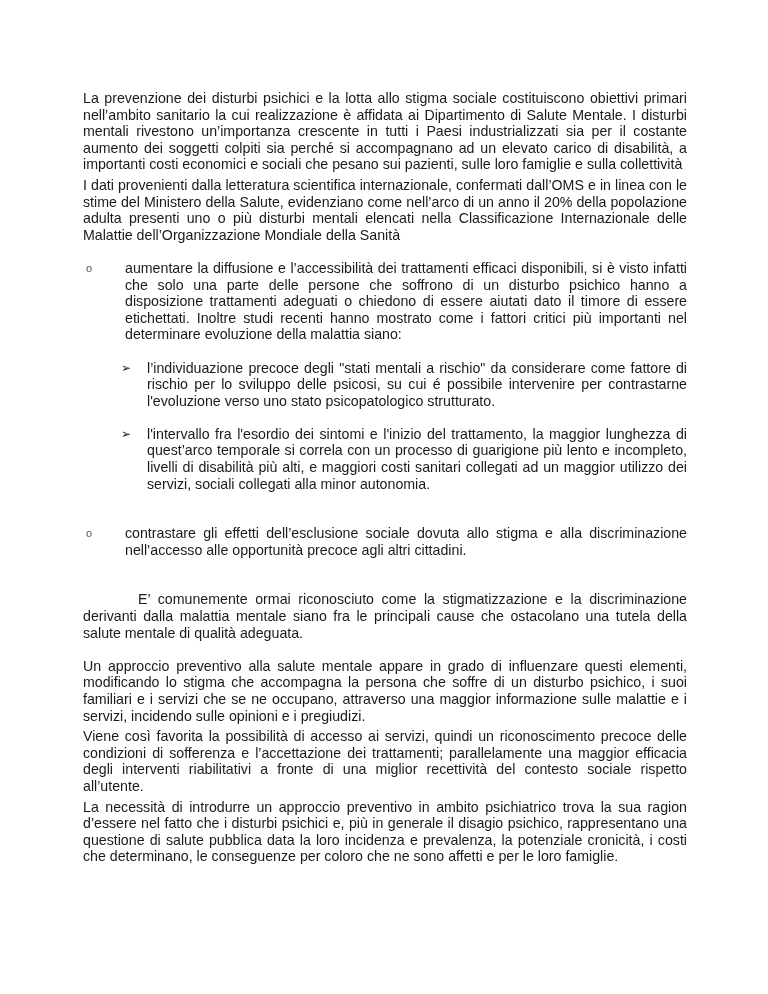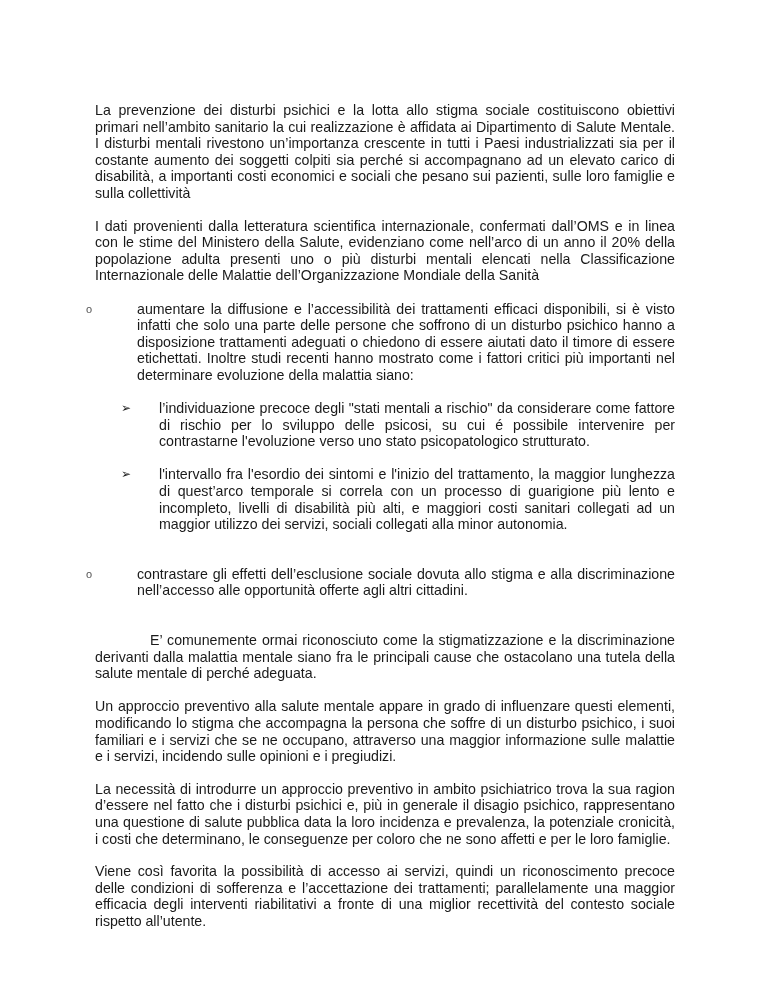--- a/index.html
+++ b/index.html
@@ -15,21 +15,21 @@
     font-family: "Liberation Sans", sans-serif;
     color: #1a1a1a;
   }
   .page {
     position: absolute;
     left: 79px;
     top: 86px;
     width: 612px;
   }
   p {
-    margin: 16px;
+    margin: 4px;
     font-size: 14.2px;
     line-height: 16.6px;
     text-align: justify;
   }
   .gap-1 { margin-top: 16.6px; }
   .gap-2 { margin-top: 33px; }
   .indent-first { text-indent: 55px; }
   .list-l1 {
     position: relative;
     padding-left: 42px;
@@ -74,22 +74,22 @@
     <p>l’individuazione precoce degli "stati mentali a rischio" da considerare come fattore di rischio per lo sviluppo delle psicosi, su cui é possibile intervenire per contrastarne l'evoluzione verso uno stato psicopatologico strutturato.</p>
   </div>
 
   <div class="list-l2 gap-1">
     <span class="bullet">➢</span>
     <p>l'intervallo fra l'esordio dei sintomi e l'inizio del trattamento, la maggior lunghezza di quest’arco temporale si correla con un processo di guarigione più lento e incompleto, livelli di disabilità più alti, e maggiori costi sanitari collegati ad un maggior utilizzo dei servizi, sociali collegati alla minor autonomia.</p>
   </div>
 
   <div class="list-l1 gap-2">
     <span class="bullet">o</span>
-    <p>contrastare gli effetti dell’esclusione sociale dovuta allo stigma e alla discriminazione nell’accesso alle opportunità offerte agli altri cittadini.</p>
+    <p>contrastare gli effetti dell’esclusione sociale dovuta allo stigma e alla discriminazione nell’accesso alle opportunità precoce agli altri cittadini.</p>
   </div>
 
-  <p class="gap-2 indent-first">E’ comunemente ormai riconosciuto come la stigmatizzazione e la discriminazione derivanti dalla malattia mentale siano fra le principali cause che ostacolano una tutela della salute mentale di perché adeguata.</p>
+  <p class="gap-2 indent-first">E’ comunemente ormai riconosciuto come la stigmatizzazione e la discriminazione derivanti dalla malattia mentale siano fra le principali cause che ostacolano una tutela della salute mentale di qualità adeguata.</p>
 
   <p class="gap-1">Un approccio preventivo alla salute mentale appare in grado di influenzare questi elementi, modificando lo stigma che accompagna la persona che soffre di un disturbo psichico, i suoi familiari e i servizi che se ne occupano, attraverso una maggior informazione sulle malattie e i servizi, incidendo sulle opinioni e i pregiudizi.</p>
+  <p>Viene così favorita la possibilità di accesso ai servizi, quindi un riconoscimento precoce delle condizioni di sofferenza  e l’accettazione dei trattamenti; parallelamente una maggior efficacia degli interventi riabilitativi a fronte di una miglior recettività del contesto sociale rispetto all’utente.</p>
   <p>La necessità  di introdurre un approccio preventivo in ambito psichiatrico trova la sua ragion d’essere nel fatto che i disturbi psichici e, più in generale il disagio psichico, rappresentano una questione di salute pubblica data la loro  incidenza e prevalenza, la potenziale cronicità, i costi che determinano, le conseguenze per coloro che ne sono affetti e per le loro famiglie.</p>
-  <p>Viene così favorita la possibilità di accesso ai servizi, quindi un riconoscimento precoce delle condizioni di sofferenza  e l’accettazione dei trattamenti; parallelamente una maggior efficacia degli interventi riabilitativi a fronte di una miglior recettività del contesto sociale rispetto all’utente.</p>
 
 </div>
 
 </body></html>

